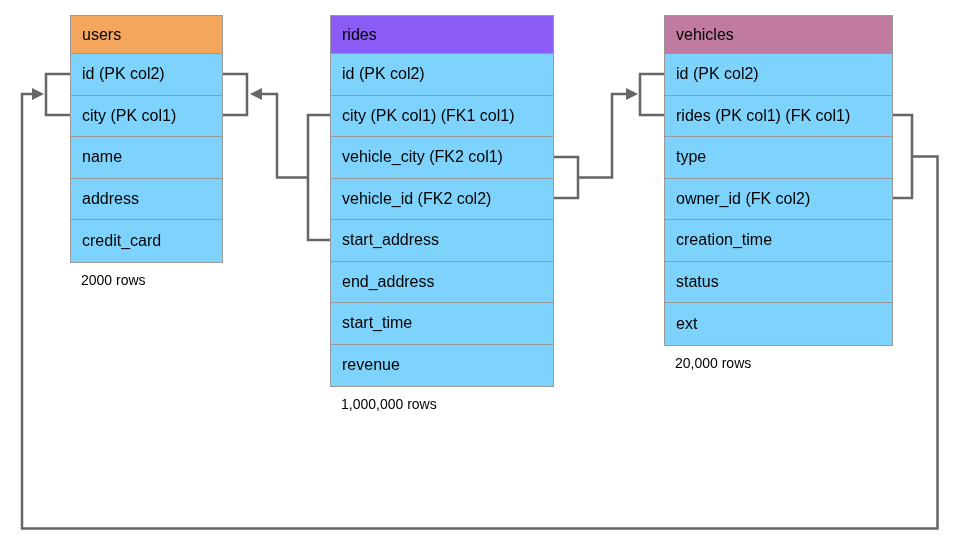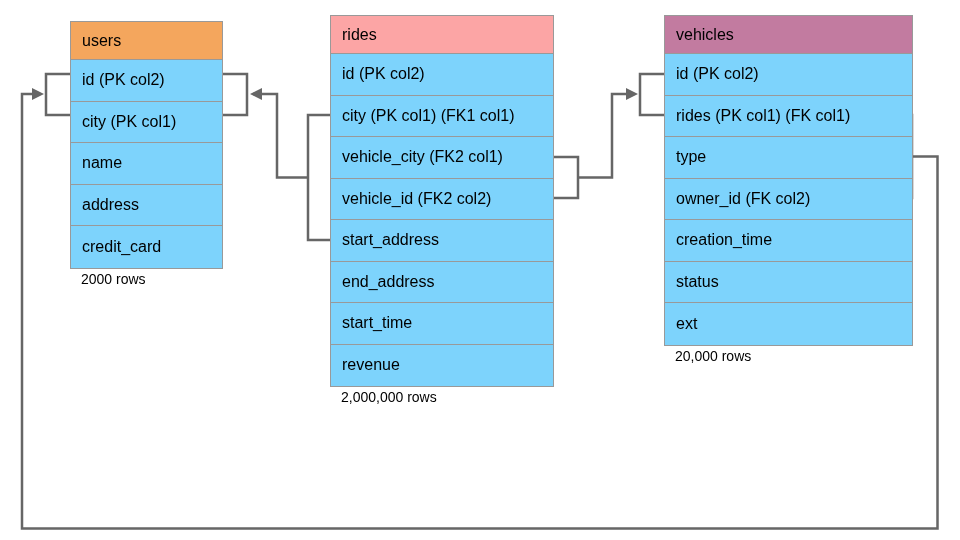--- a/index.html
+++ b/index.html
@@ -18,21 +18,21 @@
     display:flex;align-items:center;padding-left:11px;
     font-size:16px;color:#000;
   }
   .trow{
     height:41.5px;box-sizing:border-box;border-bottom:1px solid #999;
     display:flex;align-items:center;padding-left:11px;
     font-size:16px;color:#000;background:#7dd3fc;white-space:nowrap;overflow:hidden;
   }
   .trow:last-child{border-bottom:none;}
   .rowcount{
-    margin-top:2px;padding-left:11px;font-size:14px;color:#000;
+    margin-top:9px;padding-left:11px;font-size:14px;color:#000;
   }
 </style>
 </head>
 <body>
 
 <div class="canvas">
 
   <svg class="connectors" width="960" height="540" viewBox="0 0 960 540">
 
     <g stroke="#666666" stroke-width="2.5" fill="none">
@@ -50,48 +50,48 @@
     </g>
 
     <g stroke="#666666" stroke-width="2.5" fill="none">
       <path d="M887,115 H912 V198 H887"></path>
       <path d="M912,156.5 H937.5 V528.5 H22 V94 H33"></path>
       <polygon points="44,94 32,88 32,100" fill="#666666" stroke="none"></polygon>
       <path d="M70,74 H46 V115 H70"></path>
     </g>
   </svg>
 
-  <div class="tgroup" style="left:70px;top:21px;width:153px">
+  <div class="tgroup" style="left:70px;top:15px;width:153px">
     <div class="tbox">
       <div class="thead" style="background-color: rgb(244, 166, 93);">users</div>
       <div class="trow">id (PK col2)</div>
       <div class="trow">city (PK col1)</div>
       <div class="trow">name</div>
       <div class="trow">address</div>
       <div class="trow">credit_card</div>
     </div>
     <div class="rowcount">2000 rows</div>
   </div>
 
   <div class="tgroup" style="left:330px;top:15px;width:224px">
     <div class="tbox">
-      <div class="thead" style="background-color: #fca5a5;">rides</div>
+      <div class="thead" style="background-color: #8b5cf6;">rides</div>
       <div class="trow">id (PK col2)</div>
       <div class="trow">city (PK col1) (FK1 col1)</div>
       <div class="trow">vehicle_city (FK2 col1)</div>
       <div class="trow">vehicle_id (FK2 col2)</div>
       <div class="trow">start_address</div>
       <div class="trow">end_address</div>
       <div class="trow">start_time</div>
       <div class="trow">revenue</div>
     </div>
-    <div class="rowcount">2,000,000 rows</div>
+    <div class="rowcount">1,000,000 rows</div>
   </div>
 
-  <div class="tgroup" style="left:664px;top:15px;width:249px">
+  <div class="tgroup" style="left:664px;top:15px;width:229px">
     <div class="tbox">
       <div class="thead" style="background-color: rgb(194, 123, 160);">vehicles</div>
       <div class="trow">id (PK col2)</div>
       <div class="trow">rides (PK col1) (FK col1)</div>
       <div class="trow">type</div>
       <div class="trow">owner_id (FK col2)</div>
       <div class="trow">creation_time</div>
       <div class="trow">status</div>
       <div class="trow">ext</div>
     </div>

